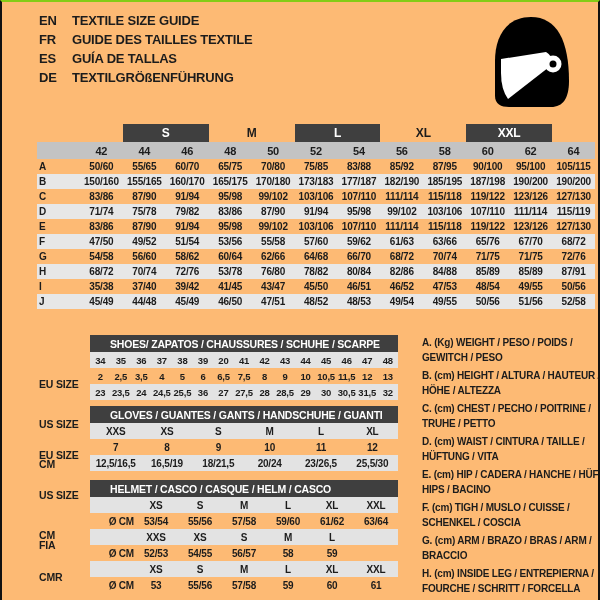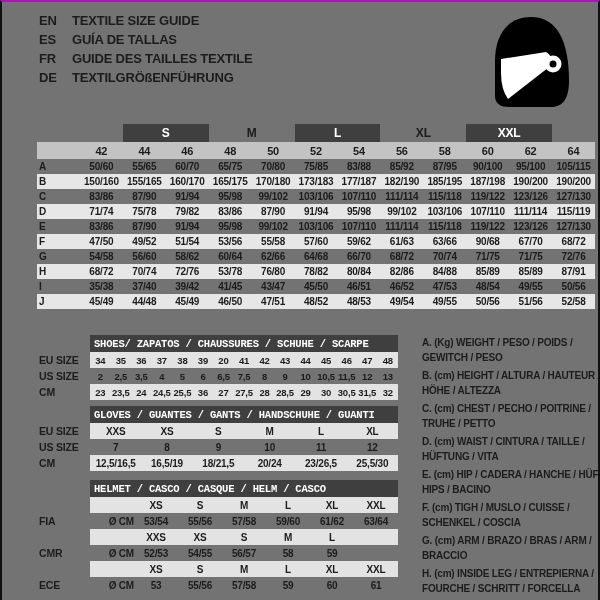--- a/index.html
+++ b/index.html
@@ -1,19 +1,19 @@
 <!DOCTYPE html>
 <html><head>
 <meta charset="utf-8">
 <style>
   * { margin:0; padding:0; box-sizing:border-box; }
   html,body { width:600px; height:600px; }
   body { font-family:"Liberation Sans", sans-serif; background:#fff; color:#1c1c1c; }
-  .page { position:relative; width:600px; height:600px; background:#737373;
-          border-top:2px solid #a21caf; border-right:2px solid #111; border-left:2px solid #111;
+  .page { position:relative; width:600px; height:600px; background:#fdba74;
+          border-top:2px solid #84cc16; border-right:2px solid #111; border-left:2px solid #111;
           overflow:hidden; letter-spacing:-0.2px; }
 
   
   #langs { position:absolute; left:37px; top:9px; }
   .lang-row { display:flex; font-weight:700; font-size:13px; line-height:19px; }
   .lang-code { width:33px; }
 
   
   .helmet-icon { position:absolute; left:487px; top:13px; }
 
@@ -29,28 +29,28 @@
   #mt-body tr.alt { background:#e7e7e7; }
   #mt-body td.rlbl { text-align:left; padding-left:2px; }
 
   
   .sub { position:absolute; left:88px; width:308px; border-collapse:collapse;
          table-layout:fixed; font-weight:700; }
   #shoes-table  { top:333px; font-size:9.5px; }
   #gloves-table { top:404px; font-size:10px; }
   #helmet-table { top:478px; font-size:10px; }
   .ttl { background:#3f3f3f; color:#fff; text-align:left; font-size:10.5px;
-         height:17px; padding:0 4px; white-space:nowrap; overflow:hidden; font-weight:700;font-family:Liberation Mono, monospace; }
+         height:17px; padding:0 20px; white-space:nowrap; overflow:hidden; font-weight:700; }
   .sub td { height:16px; text-align:center; white-space:nowrap; overflow:hidden; padding:0; }
   .sub tr.band { background:#e3e3e3; }
   #helmet-table td.first { width:52px; text-align:right; padding-left:3px; }
 
   
   .side-labels { position:absolute; left:37px; font-weight:700; font-size:10.5px; }
-  .side-labels div { height:16px; line-height:16px; }
+  .side-labels div { height:16px; line-height:16px;margin-top:24px; }
   #shoes-labels  { top:350px; }
   #gloves-labels { top:421px; }
   #helmet-labels { top:478px; }
   #helmet-labels div { position:absolute; left:0; }
 
   
   #legend { position:absolute; left:420px; top:334px; width:196px;
             font-weight:700; font-size:10px; line-height:14.5px; }
   .legend-line { margin-bottom:4px; }
 </style>
@@ -58,26 +58,26 @@
 <body>
 
 <div class="page">
 
   <div id="langs">
       <div class="lang-row">
         <span class="lang-code">EN</span>
         <span class="lang-title">TEXTILE SIZE GUIDE</span>
       </div>
       <div class="lang-row">
+        <span class="lang-code">FR</span>
+        <span class="lang-title">GUIDE DES TAILLES TEXTILE</span>
+      </div>
+      <div class="lang-row">
         <span class="lang-code">ES</span>
         <span class="lang-title">GUÍA DE TALLAS</span>
-      </div>
-      <div class="lang-row">
-        <span class="lang-code">FR</span>
-        <span class="lang-title">GUIDE DES TAILLES TEXTILE</span>
       </div>
       <div class="lang-row">
         <span class="lang-code">DE</span>
         <span class="lang-title">TEXTILGRÖßENFÜHRUNG</span>
       </div>
     </div>
 
   <svg class="helmet-icon" width="84" height="94" viewBox="0 0 84 94">
     <path d="M42 2 C 17 2 6 22 6 46 L 6 81 C 6 89 12 92 20 92 L 62 92 C 74 92 80 83 80 66 C 80 26 68 2 42 2 Z" fill="#000"></path>
     <path d="M12 44 L 57 37 Q 63 40 64 49 L 19 84 Q 12 74 12 58 Z" fill="#fff"></path>
@@ -192,21 +192,21 @@
           <td class="rlbl">F</td>
           <td class="val">47/50</td>
           <td class="val">49/52</td>
           <td class="val">51/54</td>
           <td class="val">53/56</td>
           <td class="val">55/58</td>
           <td class="val">57/60</td>
           <td class="val">59/62</td>
           <td class="val">61/63</td>
           <td class="val">63/66</td>
-          <td class="val">90/68</td>
+          <td class="val">65/76</td>
           <td class="val">67/70</td>
           <td class="val">68/72</td>
         </tr>
         <tr>
           <td class="rlbl">G</td>
           <td class="val">54/58</td>
           <td class="val">56/60</td>
           <td class="val">58/62</td>
           <td class="val">60/64</td>
           <td class="val">62/66</td>

